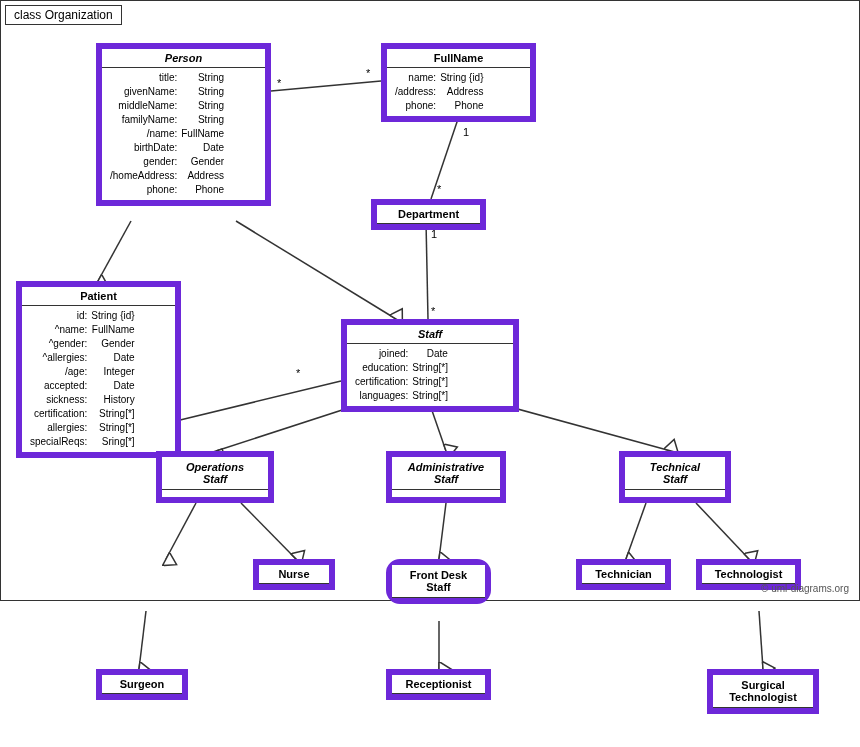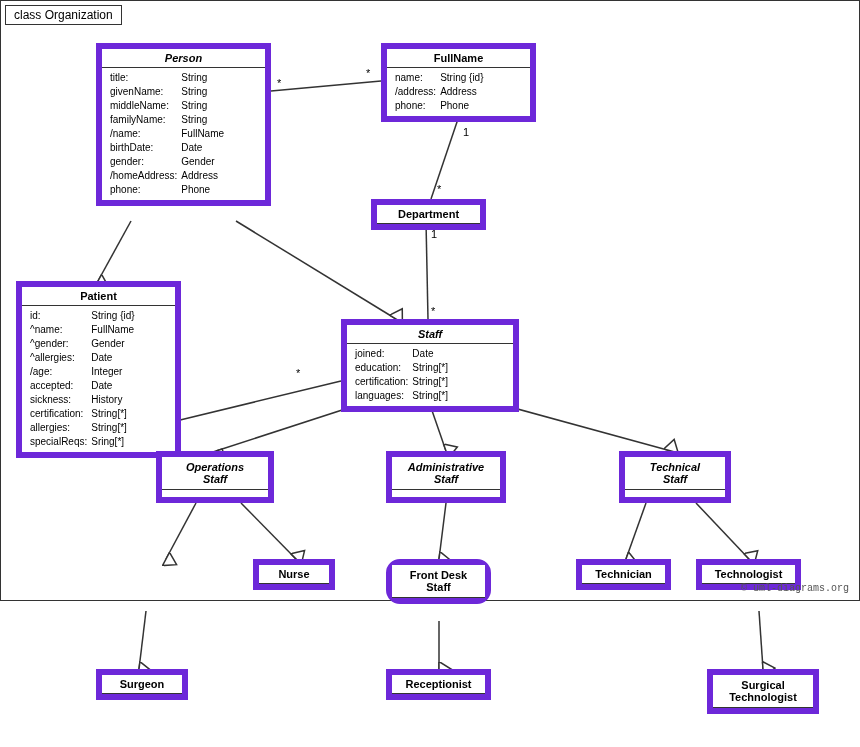--- a/index.html
+++ b/index.html
@@ -50,36 +50,36 @@
       text-align: left;
       font-size: 10px;
       line-height: 1.4;
     }
     .uml-class .class-attrs table {
       border-collapse: collapse;
     }
     .uml-class .class-attrs td {
       padding: 0 2px;
       white-space: nowrap;
+      text-align: right;
     }
     svg.arrows {
       position: absolute;
       top: 0;
       left: 0;
       width: 860px;
       height: 747px;
       pointer-events: none;
     }
     .copyright {
       position: absolute;
       bottom: 6px;
       right: 10px;
       font-size: 10px;
       color: #555;
-      font-family: Liberation Mono, monospace;
     }
   </style>
 </head>
 <body>
 
 <div class="diagram-container">
   <div class="title-box">class Organization</div>
 
   <svg class="arrows">
 

